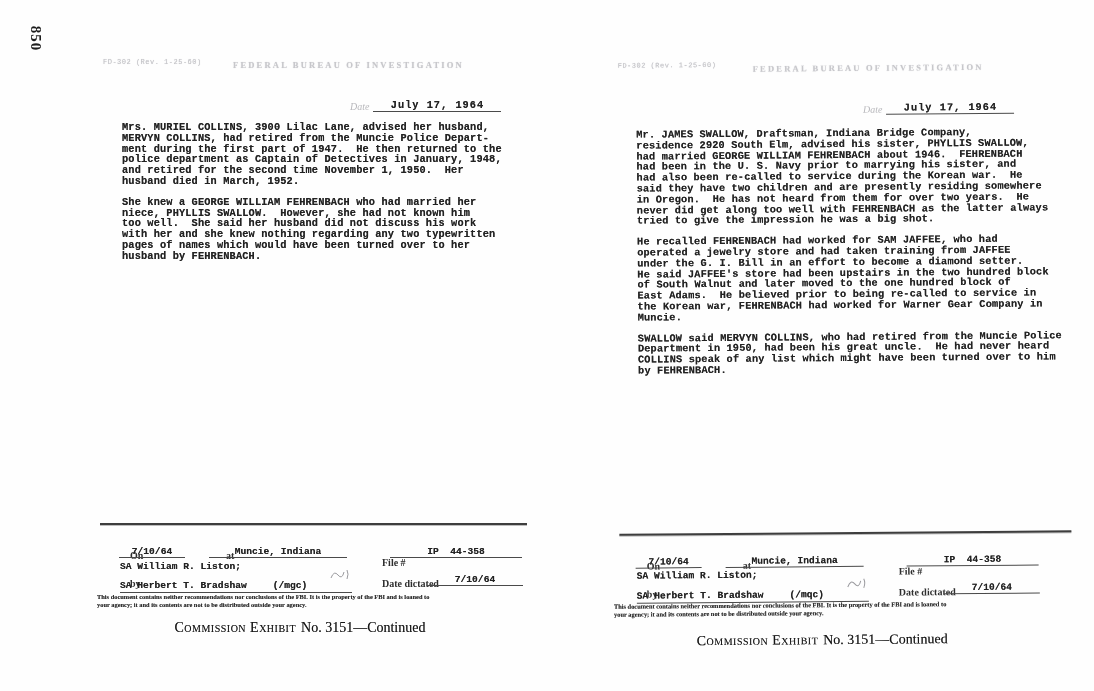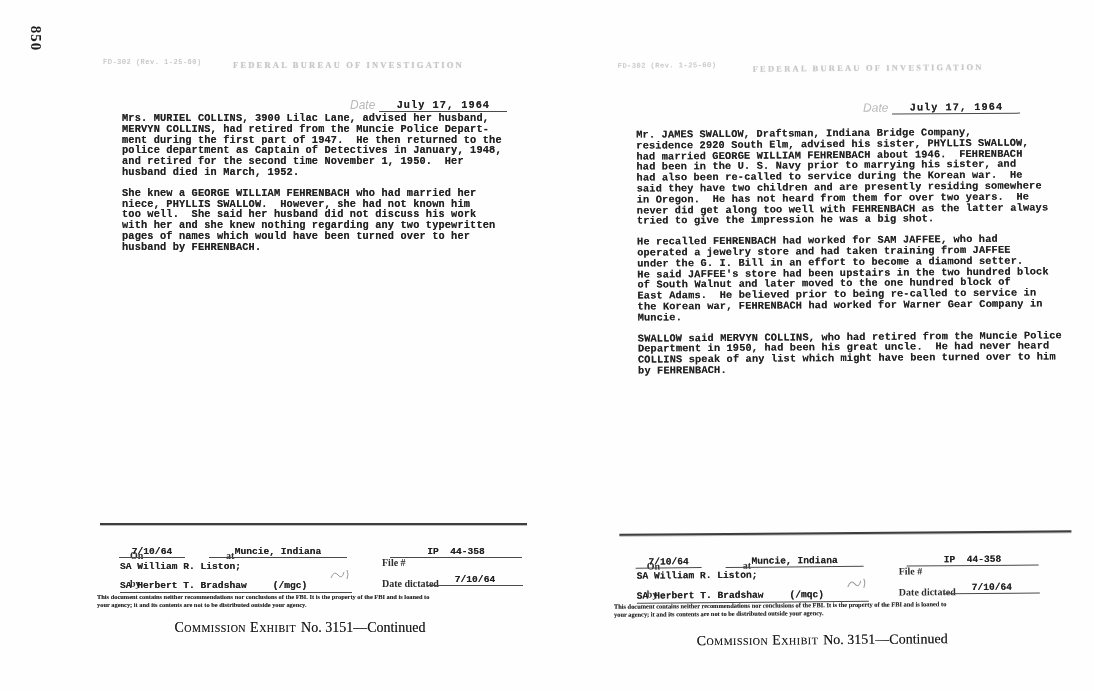--- a/index.html
+++ b/index.html
@@ -12,37 +12,37 @@
   .pgL{left:95px;top:50px;width:445px;height:605px;}
   .pgR{left:610px;top:55px;width:468px;height:610px;transform:rotate(-0.45deg);}
   .page > div{position:absolute;}
   
   .tw{
     font-family:"Liberation Mono","DejaVu Sans Mono",monospace;
     font-weight:600;color:#222;
     text-shadow:0 0 .6px rgba(25,25,25,.65);
   }
   .para{white-space:pre;font-size:10.3px;line-height:10.8px;letter-spacing:.15px;margin-bottom:10px;}
-  .body-block{left:27px;top:63px;}
+  .body-block{left:27px;top:72px;}
   .pgR .body-block{left:28px;top:73px;}
   
   .form-no{
     left:8px;top:8px;font-family:"Liberation Mono",monospace;font-size:7px;
     color:#c3c3c7;letter-spacing:.5px;text-shadow:0 0 1px #d9d9dc;
   }
   .pgR .form-no{left:10px;top:5px;}
   .bureau{
     left:138px;top:10px;font-family:"Liberation Serif",serif;font-weight:700;
     font-size:8.5px;letter-spacing:2.2px;color:#c7c7cb;text-shadow:0 0 1.2px #dadadd;
   }
   .pgR .bureau{left:145px;top:8px;}
   .date-row{left:255px;top:44px;height:16px;white-space:nowrap;}
   .pgR .date-row{top:42px;}
   .date-lbl{
-    font-family:Liberation Sans, sans-serif;font-style:italic;font-size:12px;
+    font-family:Liberation Serif, serif;font-style:italic;font-size:10px;
     color:#b9b9bd;margin-right:4px;vertical-align:bottom;
   }
   .ul{display:inline-block;border-bottom:1px solid #4a4a4a;text-align:center;}
   .date-val{font-size:10.3px;width:128px;letter-spacing:1px;}
   
   .rule{left:5px;top:473px;width:427px;height:2px;background:#3e3e3e;box-shadow:0 1px 0 #bdbdbd;}
   .pgR .rule{left:8px;top:477px;width:452px;}
   .frow{height:15px;}
   .on-row{left:2px;top:496px;width:440px;}
   .pgR .on-row{top:500px;width:460px;}

